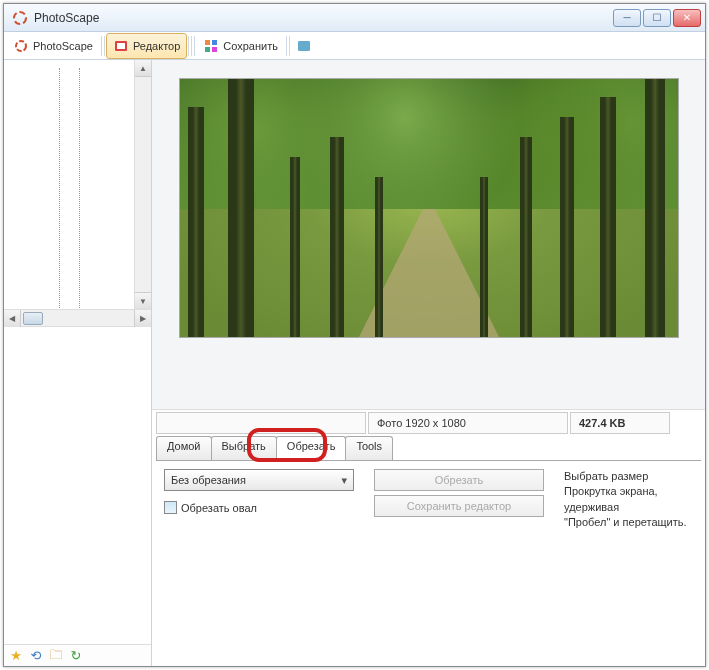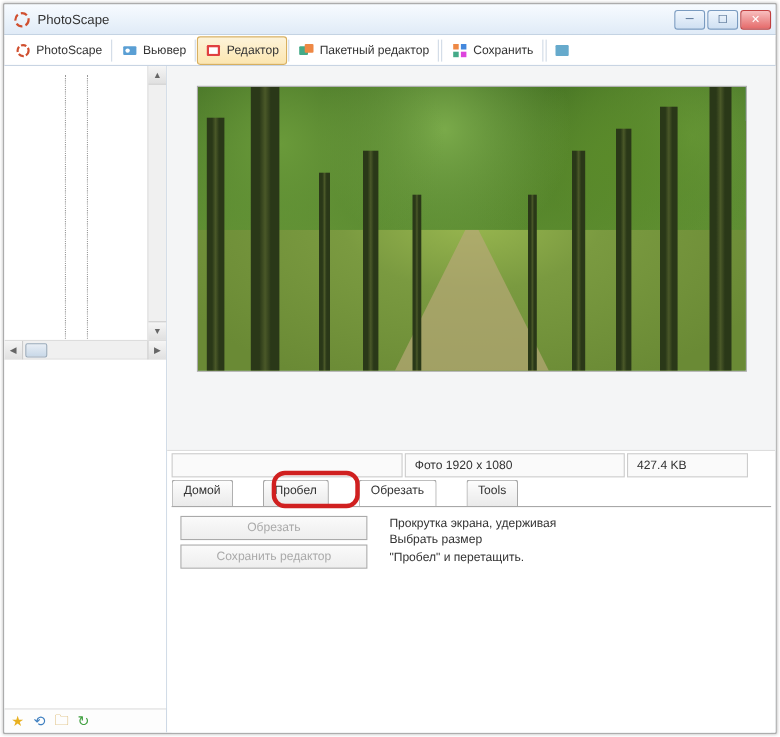--- a/index.html
+++ b/index.html
@@ -232,27 +232,26 @@
 .info-bar .info-slot {
   border: 1px solid #ccc;
   background: #fafafa;
   display: flex;
   align-items: center;
   padding: 0 8px;
   font-size: 11px;
 }
 .info-bar .info-slot.empty { width: 210px; }
 .info-bar .info-slot.dim { width: 200px; }
-.info-bar .info-slot.size { width: 110px; }
+.info-bar .info-slot.size { width: 100px; font-weight: bold; }
 .tabs-row {
   display: flex;
   padding: 0 4px;
   position: relative;
   height: 24px;
-  gap: 28px;
 }
 .etab {
   border: 1px solid #a8a8a8;
   border-bottom: none;
   background: linear-gradient(#fdfdfd,#eaeaea);
   padding: 3px 10px;
   margin-right: -1px;
   font-size: 11px;
   cursor: pointer;
   position: relative;
@@ -345,49 +344,31 @@
   <div class="toolbar">
     <div class="tool">
       <span class="ticon">
         <svg width="16" height="16">
             <circle cx="8" cy="8" r="5" fill="none" stroke="#d05030" stroke-width="2" stroke-dasharray="5 2"></circle>
           </svg>
       </span>
       <span>PhotoScape</span>
     </div>
     <div class="sep"></div>
-    <div class="tool">
-      <span class="ticon">
-        <svg width="16" height="16">
-            <rect x="2" y="4" width="12" height="8" fill="#5a9fd4" rx="1"></rect>
-            <circle cx="6" cy="8" r="2" fill="#fff"></circle>
-          </svg>
-      </span>
-      <span>Вьювер</span>
-    </div>
     <div class="sep"></div>
     <div class="tool active">
       <span class="ticon">
         <svg width="16" height="16">
             <rect x="2" y="3" width="12" height="10" fill="#e04040" rx="1"></rect>
             <rect x="4" y="5" width="8" height="6" fill="#fff"></rect>
           </svg>
       </span>
       <span>Редактор</span>
     </div>
     <div class="sep"></div>
-    <div class="tool">
-      <span class="ticon">
-        <svg width="16" height="16">
-            <rect x="1" y="4" width="8" height="8" fill="#4a8" rx="1"></rect>
-            <rect x="6" y="2" width="8" height="8" fill="#e84" rx="1"></rect>
-          </svg>
-      </span>
-      <span>Пакетный редактор</span>
-    </div>
     <div class="sep"></div>
     <div class="sep"></div>
     <div class="tool">
       <span class="ticon">
         <svg width="16" height="16">
             <rect x="2" y="2" width="5" height="5" fill="#e84"></rect>
             <rect x="9" y="2" width="5" height="5" fill="#48d"></rect>
             <rect x="2" y="9" width="5" height="5" fill="#4a8"></rect>
             <rect x="9" y="9" width="5" height="5" fill="#d4d"></rect>
           </svg>
@@ -456,42 +437,51 @@
         <div class="info-slot empty"></div>
         <div class="info-slot dim">Фото 1920 x 1080</div>
         <div class="info-slot size">427.4 KB</div>
       </div>
 
       <div class="tabs-row">
         <div class="etab">
           <span>Домой</span>
         </div>
         <div class="etab">
-          <span>Пробел</span>
+          <span>Выбрать</span>
         </div>
         <div class="etab active" style="position:relative;">
           <span>Обрезать</span>
         </div>
         <div class="etab">
           <span>Tools</span>
         </div>
         <div class="highlight-ring" style="left:95px;top:-8px;width:80px;height:34px;"></div>
       </div>
 
       <div class="crop-panel">
+        <div class="crop-left">
+          <div class="combo">
+            <span>Без обрезания</span>
+          </div>
+          <div class="checkbox-row">
+            <div class="checkbox"></div>
+            <span>Обрезать овал</span>
+          </div>
+        </div>
         <div class="crop-mid">
           <div class="pbtn disabled">
             <span>Обрезать</span>
           </div>
           <div class="pbtn disabled">
             <span>Сохранить редактор</span>
           </div>
         </div>
         <div class="crop-right">
+          <div>Выбрать размер</div>
           <div>Прокрутка экрана, удерживая</div>
-          <div>Выбрать размер</div>
           <div>"Пробел" и перетащить.</div>
         </div>
       </div>
 
     </div>
   </div>
 </div>
 
 </body></html>

